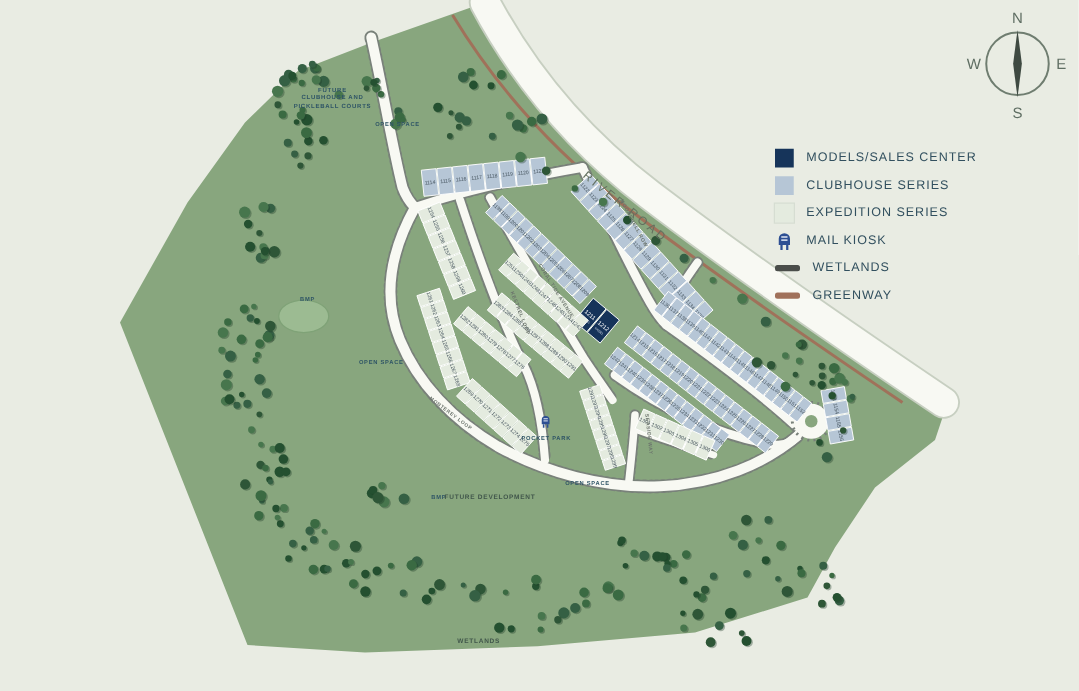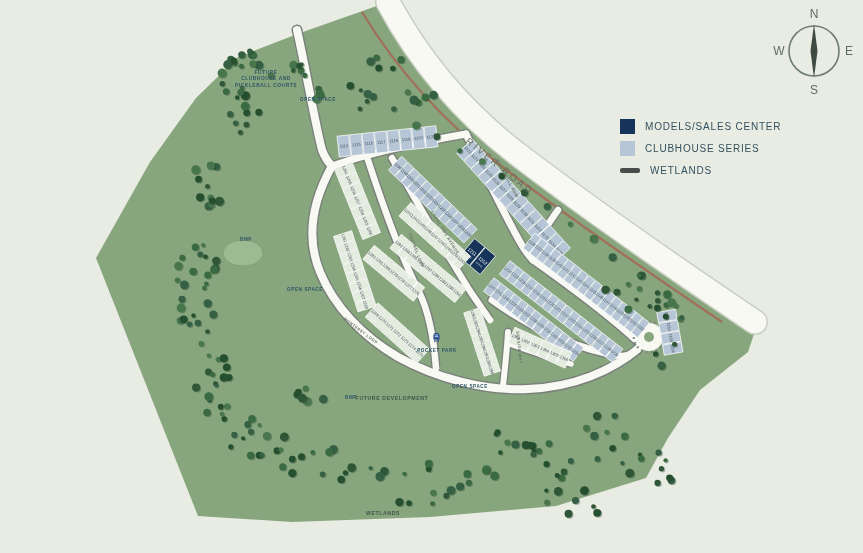--- a/index.html
+++ b/index.html
@@ -892,22 +892,42 @@
   <div id="legend">
       <div class="lg-row">
         <span class="lg-swatch" style="background: rgb(22, 52, 90);"></span>
         <span class="lg-label">MODELS/SALES CENTER</span>
       </div>
       <div class="lg-row">
         <span class="lg-swatch" style="background: rgb(182, 198, 214);"></span>
         <span class="lg-label">CLUBHOUSE SERIES</span>
       </div>
       <div class="lg-row">
+        <span class="lg-swatch" style="background: rgb(228, 235, 223); outline: rgb(214, 221, 210) solid 1px;"></span>
+        <span class="lg-label">EXPEDITION SERIES</span>
+      </div>
+      <div class="lg-row">
+        <span class="lg-swatch">
+          <svg width="13" height="17" viewBox="0 0 13 17">
+            <path d="M2,7 a4.5,4.5 0 0 1 9,0 v5 h-9 z" fill="#2d4f93"></path>
+            <rect x="4" y="5" width="5" height="1.2" fill="#dfe6f2"></rect>
+            <rect x="4" y="7.5" width="5" height="1.2" fill="#dfe6f2"></rect>
+            <rect x="3.3" y="12" width="1.8" height="4" fill="#2d4f93"></rect>
+            <rect x="7.9" y="12" width="1.8" height="4" fill="#2d4f93"></rect>
+          </svg>
+        </span>
+        <span class="lg-label">MAIL KIOSK</span>
+      </div>
+      <div class="lg-row">
         <span class="lg-line" style="background: rgb(74, 77, 74);"></span>
         <span class="lg-label">WETLANDS</span>
+      </div>
+      <div class="lg-row">
+        <span class="lg-line" style="background: rgb(160, 113, 90);"></span>
+        <span class="lg-label">GREENWAY</span>
       </div>
     </div>
 
   <div id="compass">
     <svg width="88" height="92" viewBox="0 0 88 92">
       <circle cx="44" cy="47" r="25" fill="none" stroke="#6f7d70" stroke-width="1.6"></circle>
       <polygon points="44,20 47.5,47 44,74 40.5,47" fill="#3f4a42"></polygon>
       <text x="44" y="14" text-anchor="middle" font-size="12" fill="#5f6e63">N</text>
       <text x="79" y="51" text-anchor="middle" font-size="12" fill="#5f6e63">E</text>
       <text x="44" y="90" text-anchor="middle" font-size="12" fill="#5f6e63">S</text>

